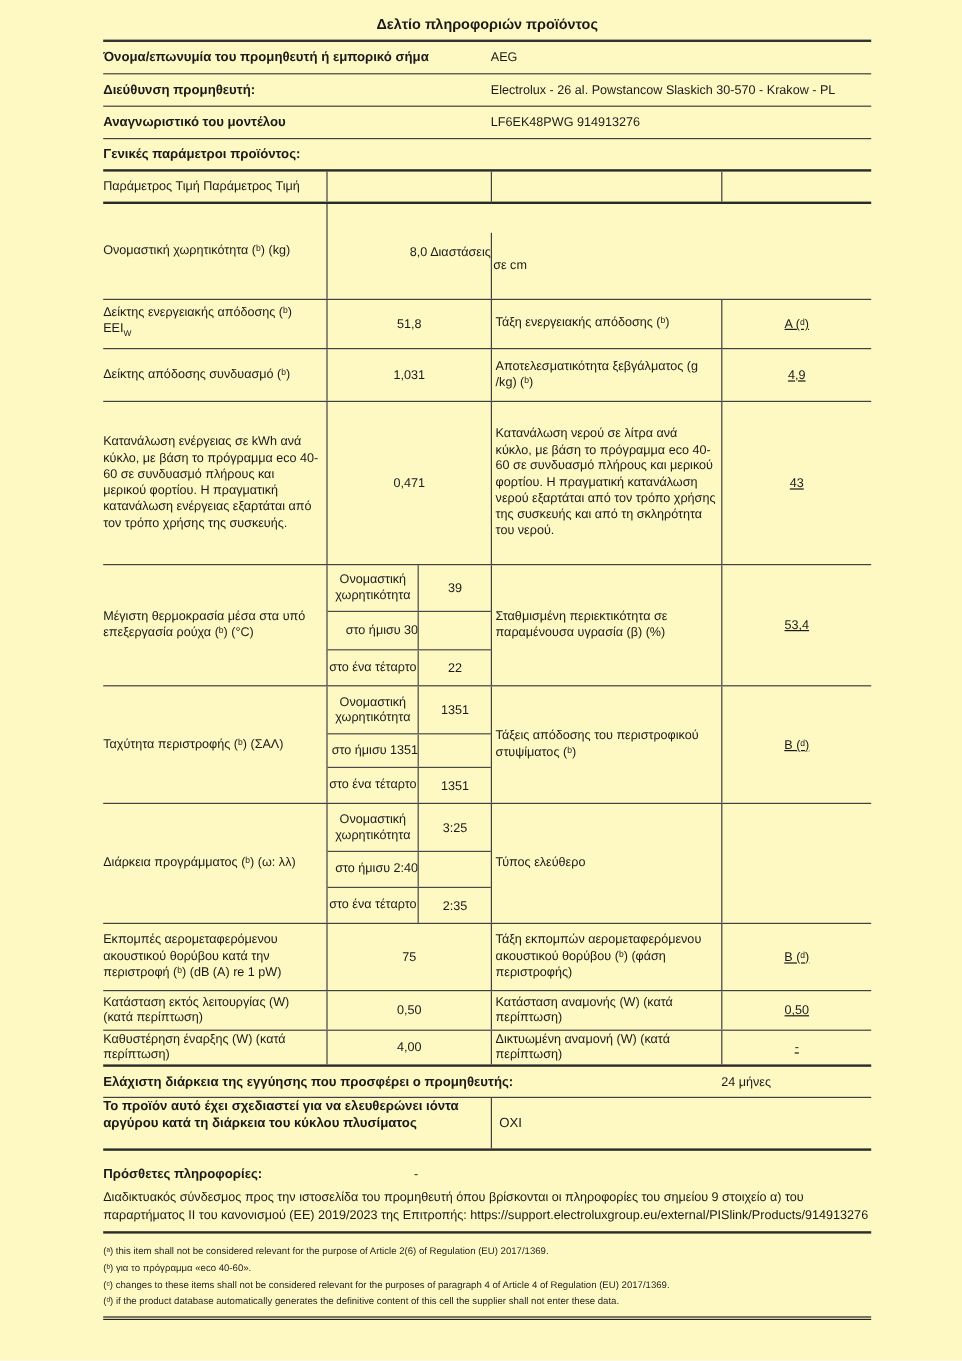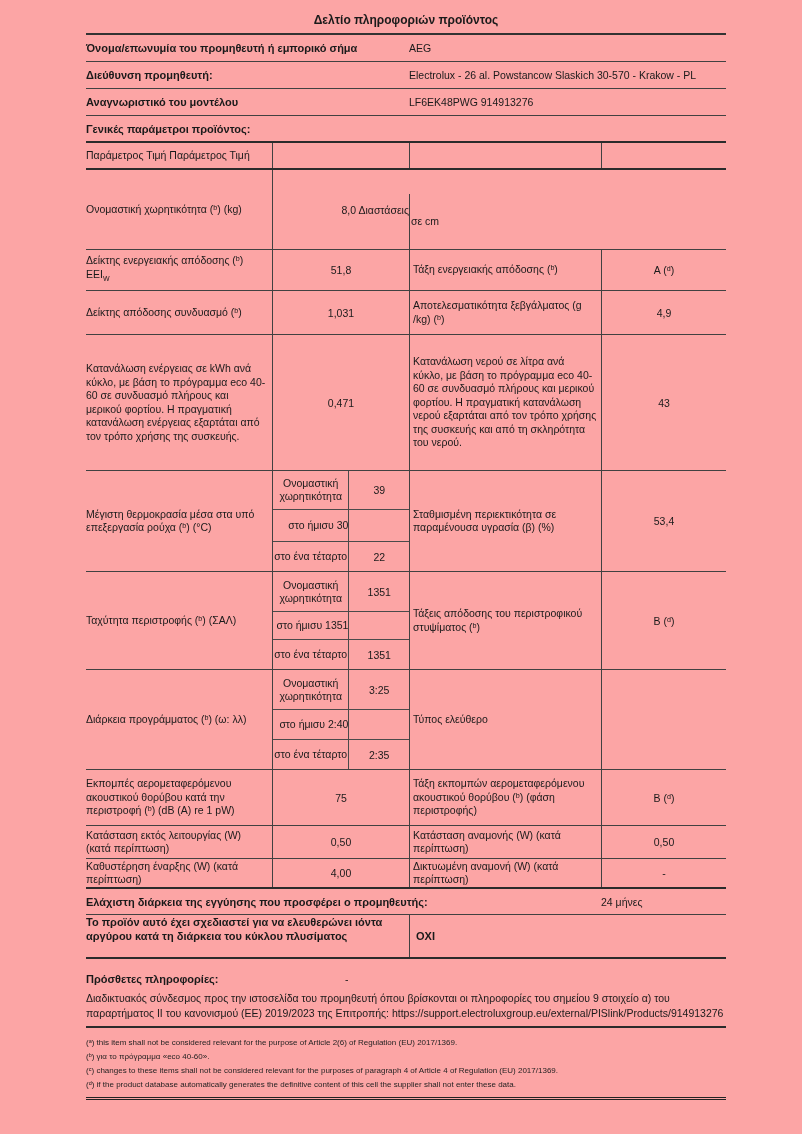--- a/index.html
+++ b/index.html
@@ -1,21 +1,21 @@
 <!DOCTYPE html>
 <html><head>
 <meta charset="utf-8">
 <style>
   * { box-sizing: border-box; margin: 0; padding: 0; }
   html,body { background:#ffffff; }
   .page {
     position: relative;
     width: 802px;
     height: 1134px;
-    background: #fca5a5;
+    background: #fef9c3;
     font-family: "Liberation Sans", "DejaVu Sans", sans-serif;
     color: #1a1a1a;
     overflow: hidden;
     padding-left: 16px;
   }
   .content {
     position: absolute;
     left: 86px;
     top: 0;
     width: 640px;
@@ -45,21 +45,21 @@
     border-bottom: 2px solid #2b2b2b;
   }
   
   .row { display: flex; border-bottom: 1.5px solid #414141; font-size: 10.5px; }
   .row.thickb { border-bottom: 2px solid #2b2b2b; }
   .c1 { width: 186px; display: flex; align-items: center; padding-right: 5px; line-height: 13.5px; }
   .c2 { width: 137px; border-left: 1.5px solid #414141; display: flex; align-items: center; justify-content: center; text-align: center; }
   .c2.flushr { justify-content: flex-end; text-align: right; white-space: nowrap; }
   .c3 { width: 192px; border-left: 1.5px solid #414141; display: flex; align-items: center; padding: 2px 4px 2px 3px; line-height: 13.5px; }
   .c3.tight { padding-left: 1px; margin-top: 24px; }
-  .c4 { width: 125px; border-left: 1.5px solid #414141; display: flex; align-items: center; justify-content: center; text-align: center; }
+  .c4 { width: 125px; border-left: 1.5px solid #414141; display: flex; align-items: center; justify-content: center; text-align: center; text-decoration: underline; }
   
   .c2sub { width: 137px; border-left: 1.5px solid #414141; display: flex; flex-direction: column; }
   .srow { display: flex; border-bottom: 1px solid #4a4a4a; }
   .srow:last-child { border-bottom: none; flex: 1; }
   .srow .sl { width: 76px; display: flex; align-items: center; justify-content: center; text-align: center; line-height: 13px; padding: 0 1px; }
   .srow .sl.flush { justify-content: flex-end; white-space: nowrap; padding-right: 0; text-align: center; }
   .srow .sv { width: 61px; border-left: 1px solid #4a4a4a; display: flex; align-items: center; justify-content: center; }
   
   .c4sub { width: 125px; border-left: 1.5px solid #414141; display: flex; flex-direction: column; }
   .srow4 { display: flex; border-bottom: 1px solid #4a4a4a; }
@@ -72,21 +72,21 @@
   .warrow {
     height: 26px; display: flex; align-items: center;
     border-bottom: 1.5px solid #414141; font-size: 10.5px;
   }
   .warrow .wl { width: 515px; font-weight: bold; font-size: 11px; padding-right: 8px; }
   .silverrow {
     height: 44px; display: flex; align-items: flex-start;
     border-bottom: 2px solid #2b2b2b; font-size: 11px;
   }
   .silverrow .sl2 { width: 323px; font-weight: bold; padding-right: 10px; line-height: 14px; }
-  .silverrow .sv2 { flex: 1; align-self: stretch; border-left: 1.5px solid #414141; display: flex; align-items: center; padding-left: 6px; font-weight: bold; }
+  .silverrow .sv2 { flex: 1; align-self: stretch; border-left: 1.5px solid #414141; display: flex; align-items: center; padding-left: 6px; font-weight: normal; }
   .addrow { margin-top: 9px; height: 21px; display: flex; align-items: center; font-size: 11px; }
   .addrow .al { width: 259px; font-weight: bold; }
   .addrow .av { font-size: 10.5px; }
   .linkpara {
     font-size: 10.5px; line-height: 15px; padding: 2px 0 5px 0;
     border-bottom: 2px solid #2b2b2b;
     overflow-wrap: break-word; word-break: break-word;
   }
   .footnotes { padding-top: 8px; font-size: 8px; line-height: 14px; color: #1f1f1f; }
   .endline { margin-top: 5px; height: 3px; border-top: 1.5px solid #222; border-bottom: 1px solid #222; }

